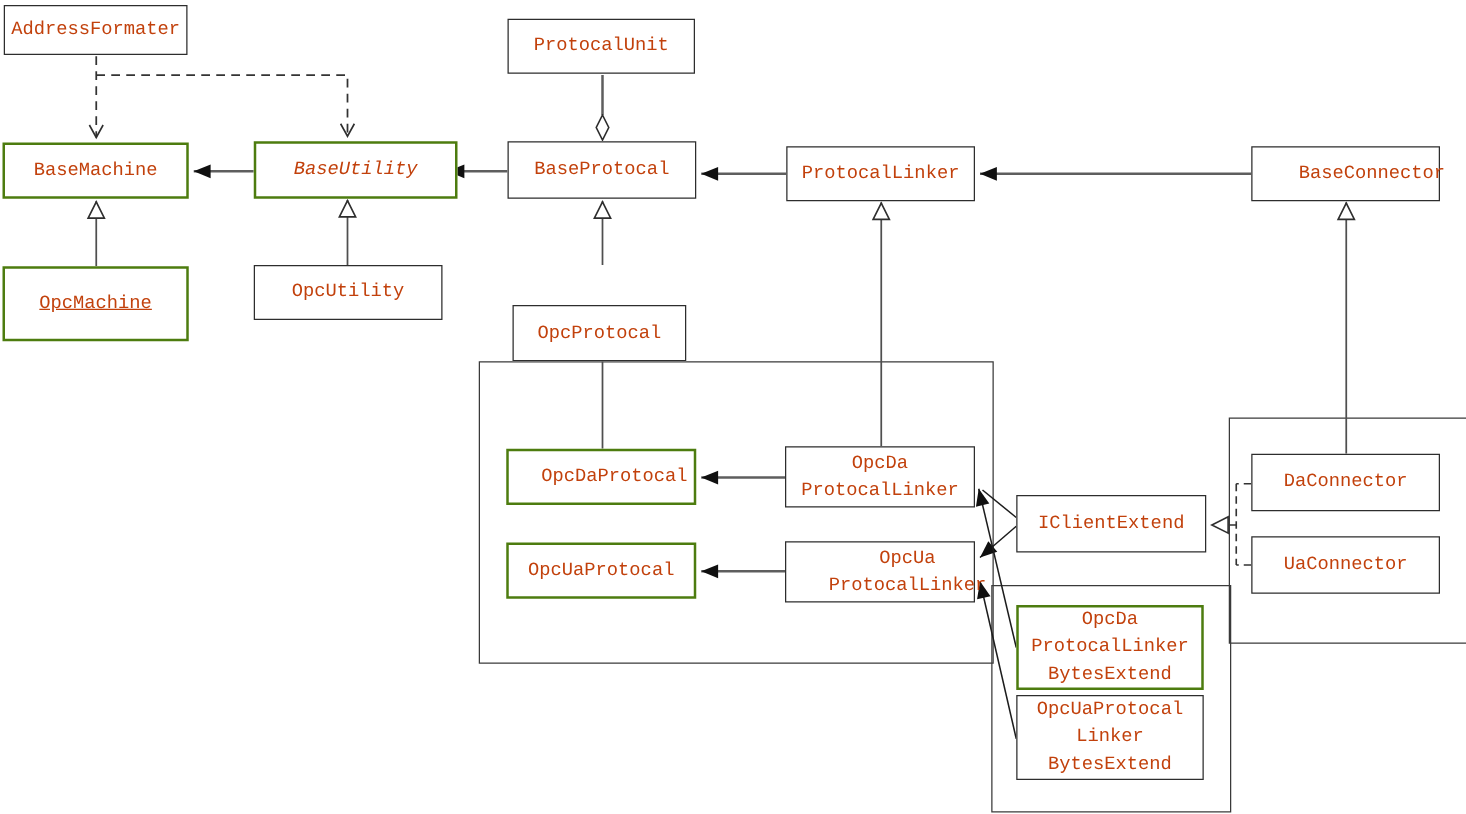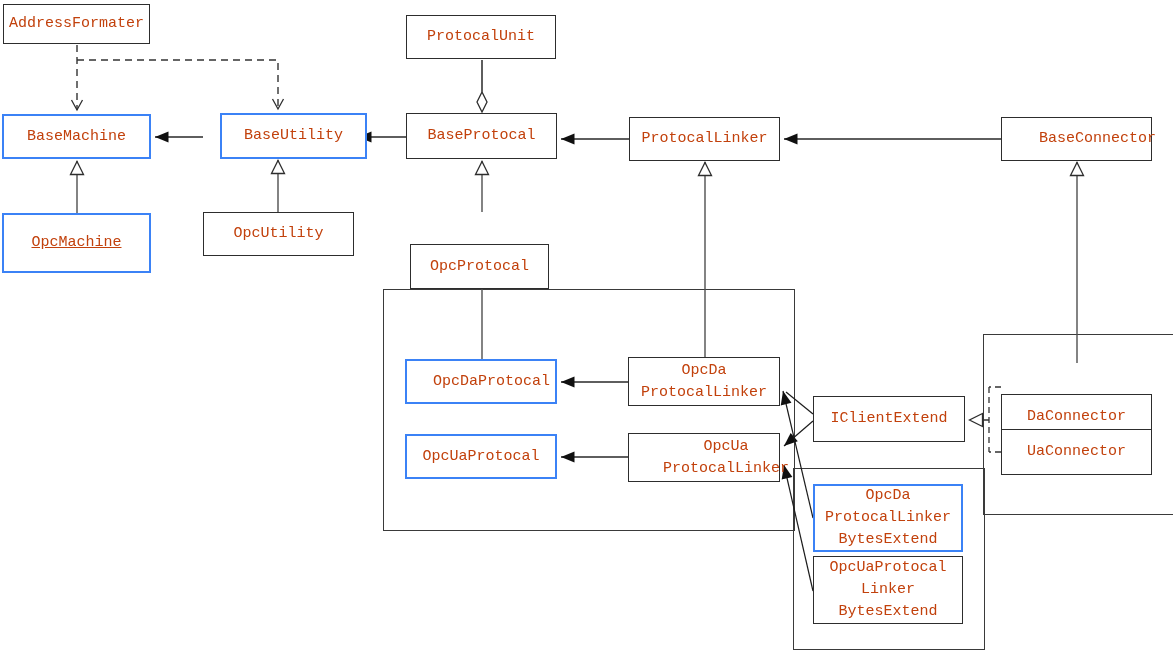--- a/index.html
+++ b/index.html
@@ -34,39 +34,39 @@
     border: 1px solid #2d2d2d;
     box-sizing: border-box;
     display: flex;
     align-items: center;
     justify-content: center;
     text-align: center;
     line-height: 22px;
     white-space: pre-line;
   }
   .node.thick {
-    border: 2px solid #3b82f6;
+    border: 2px solid #4d7c0f;
   }
   
   #n-addressformater      { left:3px;    top:4px;   width:147px; height:40px; }
   #n-protocalunit         { left:406px;  top:15px;  width:150px; height:44px; }
   #n-basemachine          { left:2px;    top:114px; width:149px; height:45px; }
-  #n-baseutility          { left:220px;  top:113px; width:147px; height:46px; }
+  #n-baseutility          { left:203px;  top:113px; width:163px; height:46px;font-style:italic; }
   #n-baseprotocal         { left:406px;  top:113px; width:151px; height:46px; }
   #n-protocallinker       { left:629px;  top:117px; width:151px; height:44px; }
   #n-baseconnector        { left:1001px; top:117px; width:151px; height:44px;padding-left:42px; }
   #n-opcmachine           { left:2px;    top:213px; width:149px; height:60px;text-decoration:underline; }
   #n-opcutility           { left:203px;  top:212px; width:151px; height:44px; }
   #n-opcprotocal          { left:410px;  top:212px; width:139px; height:45px;margin-top:32px; }
   #n-opcdaprotocal        { left:405px;  top:359px; width:152px; height:45px;padding-left:21px; }
   #n-opcdaprotocallinker  { left:628px;  top:357px; width:152px; height:49px; }
   #n-opcuaprotocal        { left:405px;  top:434px; width:152px; height:45px; }
   #n-opcuaprotocallinker  { left:628px;  top:433px; width:152px; height:49px;padding-left:44px; }
   #n-iclientextend        { left:813px;  top:396px; width:152px; height:46px; }
-  #n-daconnector          { left:1001px; top:363px; width:151px; height:46px;margin-top:31px; }
+  #n-daconnector          { left:1001px; top:363px; width:151px; height:46px; }
   #n-uaconnector          { left:1001px; top:429px; width:151px; height:46px; }
   #n-opcdalinkerbytes     { left:813px;  top:484px; width:150px; height:68px; }
   #n-opcualinkerbytes     { left:813px;  top:556px; width:150px; height:68px; }
   
   #g-left   { left:383px; top:289px; width:410px; height:240px; }
   #g-right  { left:983px; top:334px; width:189px; height:179px; }
   #g-bottom { left:793px; top:468px; width:190px; height:180px; }
   
   .assoc   { stroke:#5e5e5e; stroke-width:2;   fill:none; }
   .inherit { stroke:#4f4f4f; stroke-width:1.4; fill:none; }

